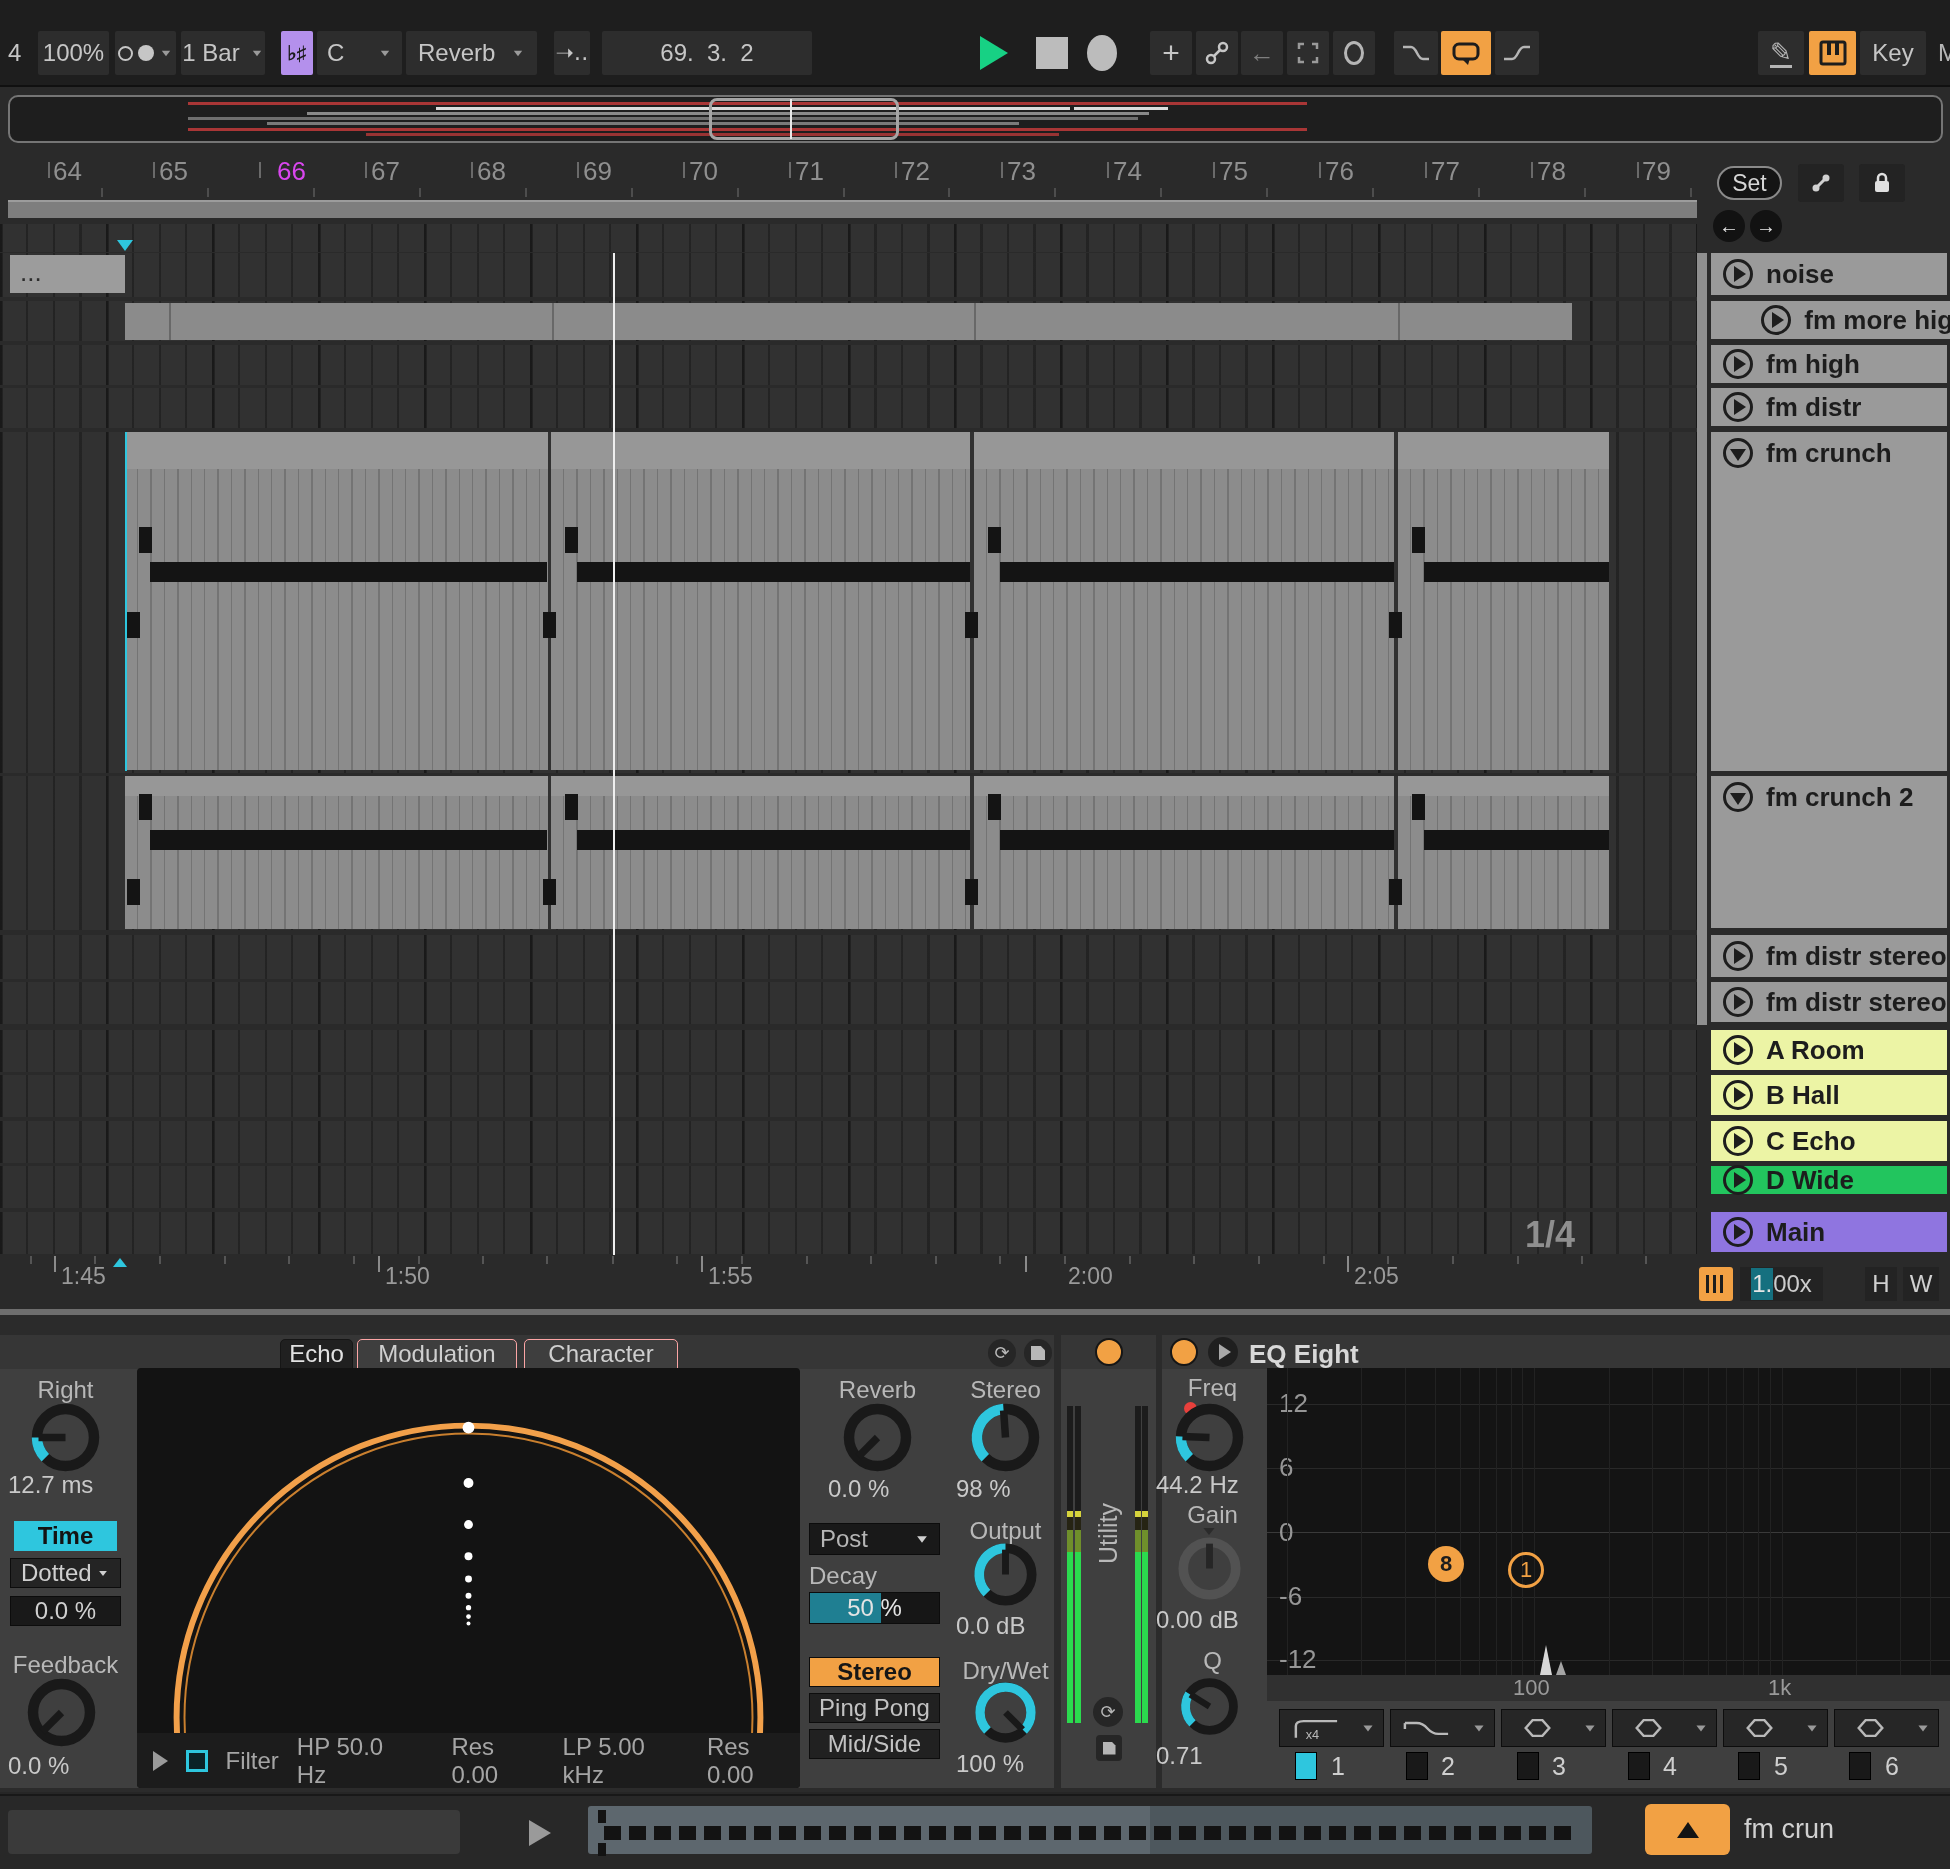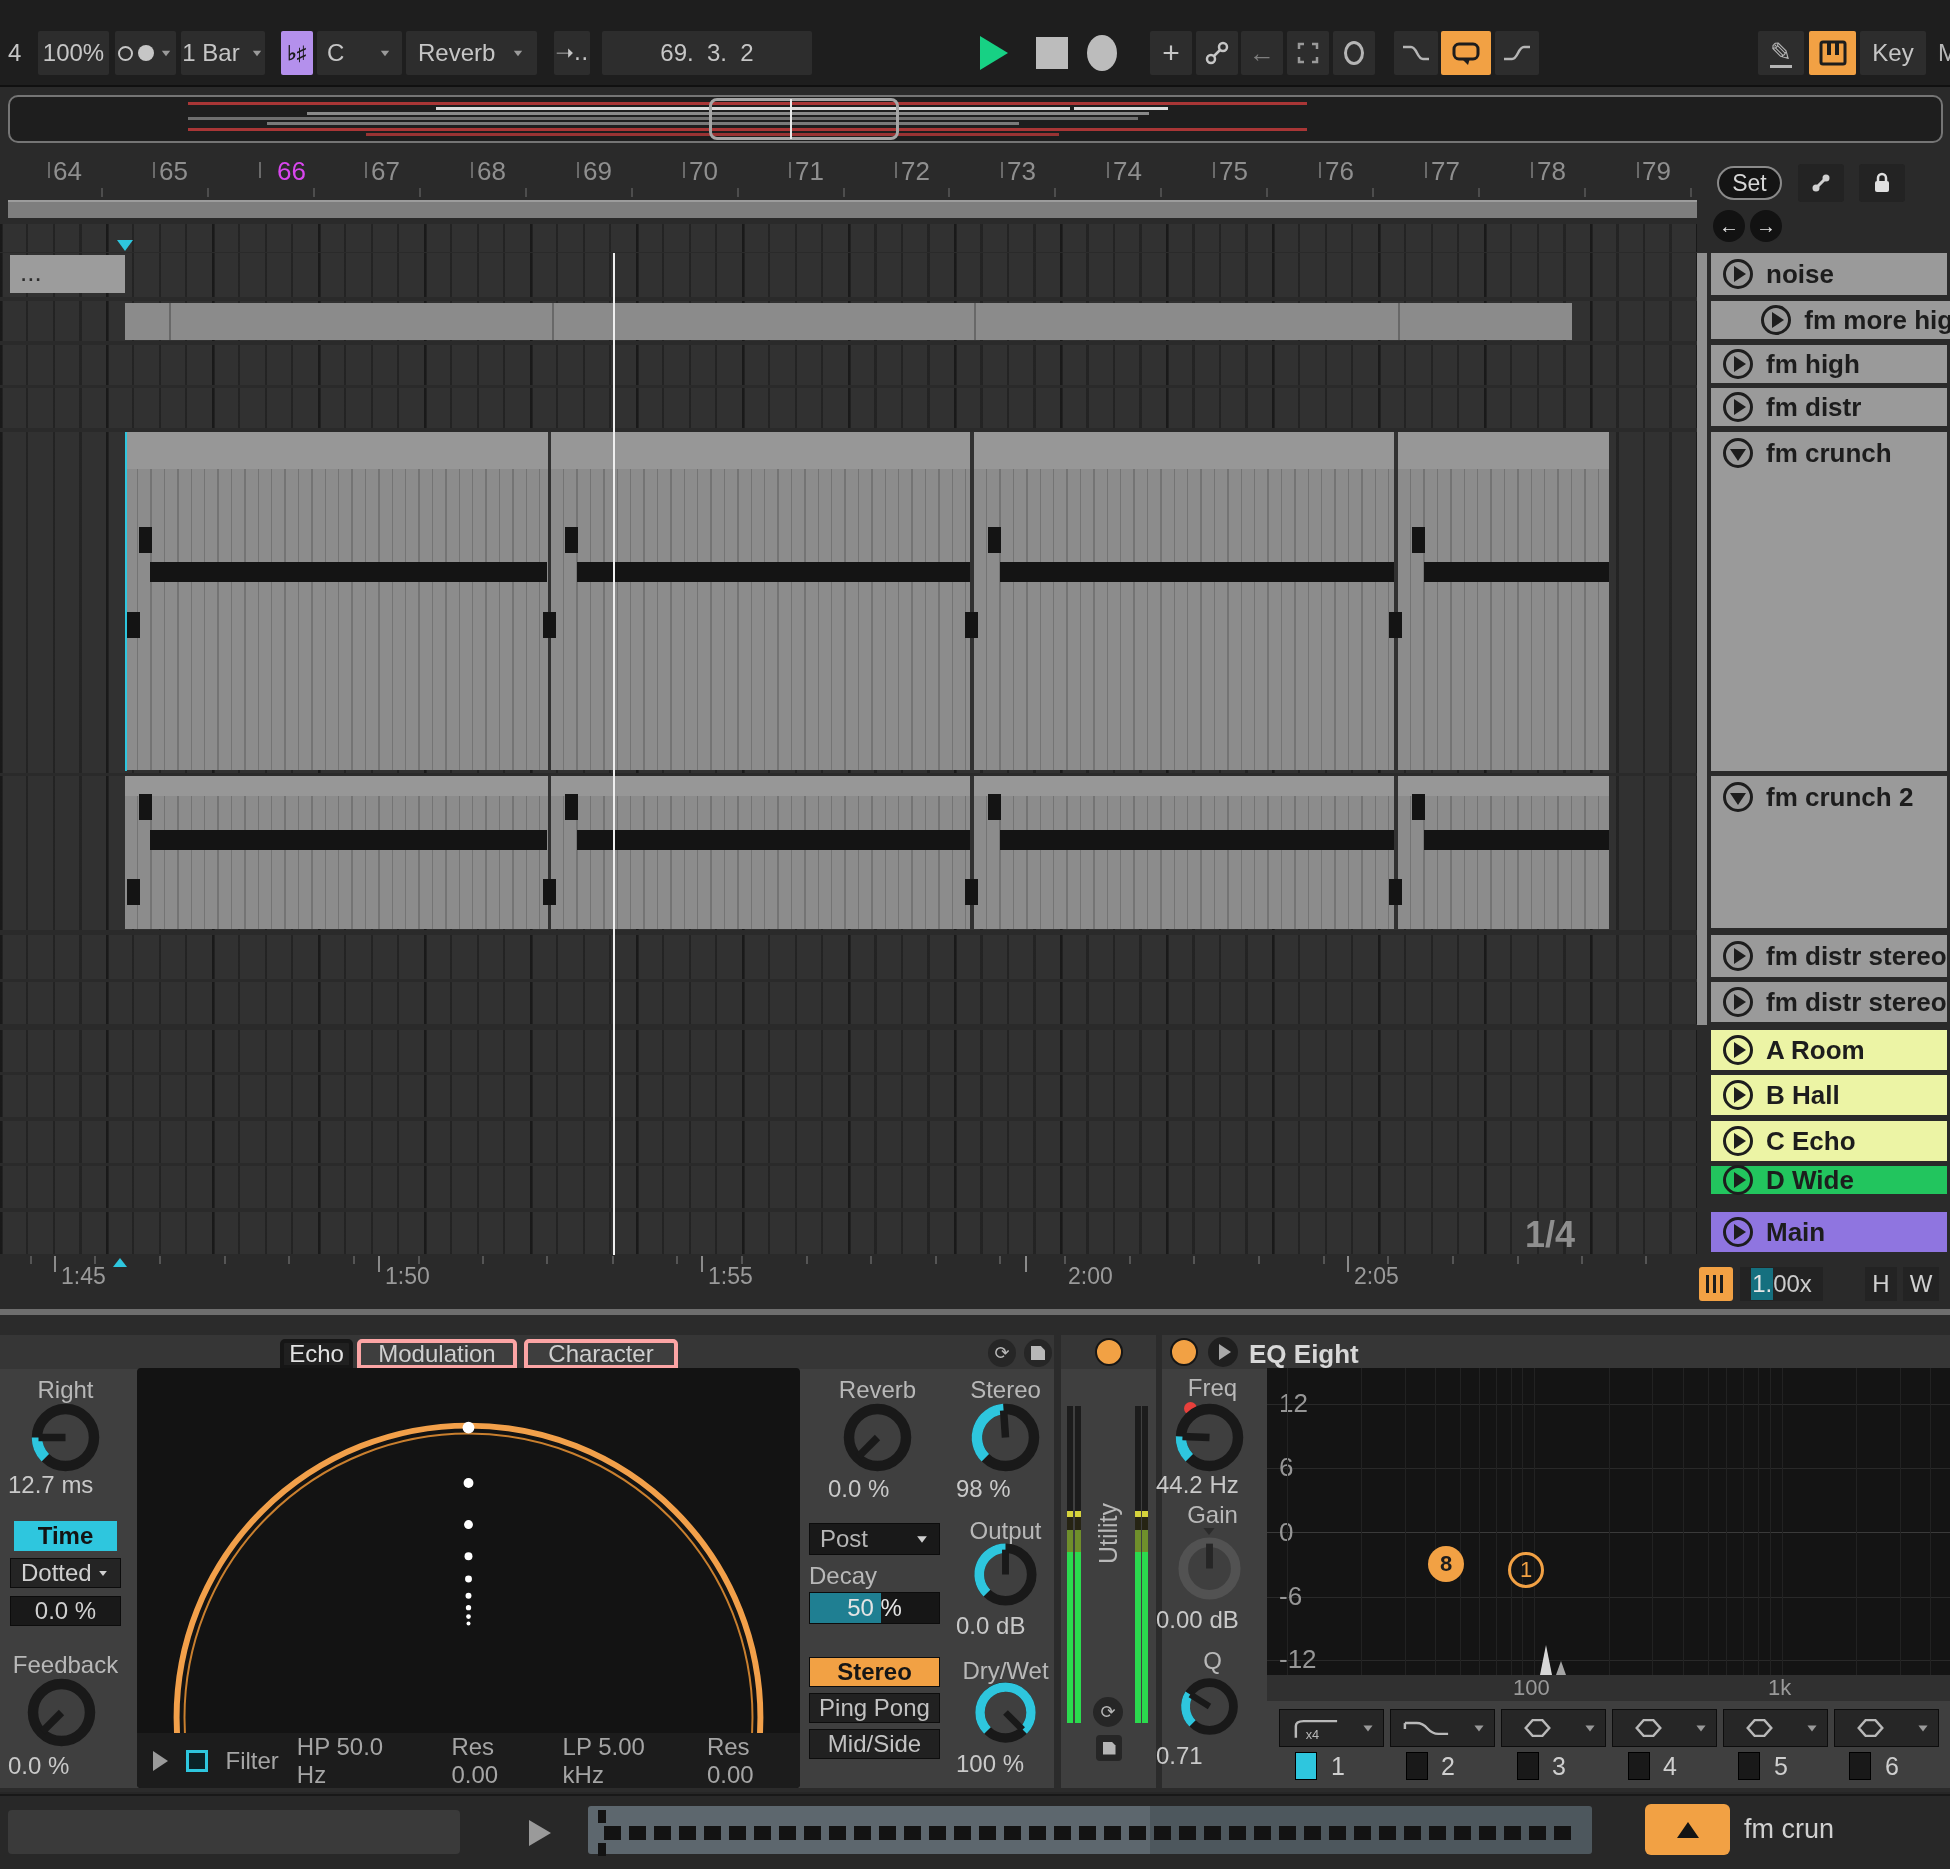--- a/index.html
+++ b/index.html
@@ -7,21 +7,21 @@
 body{position:relative;background:#262626;font-family:"Liberation Sans",sans-serif;color:#c6c6c6}
 .abs{position:absolute}
 .bx{position:absolute;top:31px;height:44px;background:#2d2d2d;color:#c6c6c6;font-size:24px;display:flex;align-items:center;justify-content:center;gap:10px;border-radius:2px}
 .caret{width:0;height:0;border-left:7px solid transparent;border-right:7px solid transparent;border-top:9px solid #9a9a9a}
 .caret.dk{border-top-color:#2b2b2b}
 .lb{position:absolute;font-size:24px;color:#b8b8b8;text-align:center}
 .vl{position:absolute;font-size:24px;color:#c9c9c9;text-align:left}
 .dd{position:absolute;background:#191919;color:#b5b5b5;font-size:24px;display:flex;align-items:center;justify-content:space-between;padding:0 10px;border:1px solid #0c0c0c}
 .mode{position:absolute;width:131px;height:30px;background:#212121;color:#c2c2c2;font-size:24px;display:flex;align-items:center;justify-content:center;border:1px solid #0d0d0d}
 .mode.on{background:#f2a144;color:#161616;font-weight:700}
-.tab{position:absolute;top:1339px;height:30px;display:flex;align-items:center;justify-content:center;font-size:24px;background:#3e3e3e;color:#cfcfcf;border:4px solid #fca5a5;border-radius:5px 5px 0 0}
+.tab{position:absolute;top:1339px;height:30px;display:flex;align-items:center;justify-content:center;font-size:24px;background:#3e3e3e;color:#cfcfcf;border:1px solid #fca5a5;border-radius:5px 5px 0 0}
 .tab.on{background:#202020;color:#e2e2e2;border-color:#161616}
 .lane{position:absolute;left:0;width:1697px;background-color:#313131;background-image:repeating-linear-gradient(90deg,rgba(0,0,0,.28) 0 2px,transparent 2px 26.5px),repeating-linear-gradient(90deg,rgba(0,0,0,.3) 0 3px,transparent 3px 106px)}
 .hdr{position:absolute;left:1711px;width:236px;color:#1d1d1d;display:flex;align-items:center;gap:13px;padding-left:12px;font-size:26px;font-weight:600}
 .hdr.tall{align-items:flex-start;padding-top:6px}
 .cir{width:30px;height:30px;border:3px solid #1d1d1d;border-radius:50%;display:flex;align-items:center;justify-content:center;flex:none}
 .tri-r{width:0;height:0;border-top:8px solid transparent;border-bottom:8px solid transparent;border-left:12px solid #1d1d1d;margin-left:3px}
 .tri-d{width:0;height:0;border-left:8px solid transparent;border-right:8px solid transparent;border-top:12px solid #1d1d1d;margin-top:3px}
 .gridh{position:absolute;height:1px;background:#292929;left:0;width:100%}
 .gridv{position:absolute;top:0;width:1px;height:100%;background:#222}
 .eqnode{position:absolute;width:36px;height:36px;border-radius:50%;font-size:22px;display:flex;align-items:center;justify-content:center}

